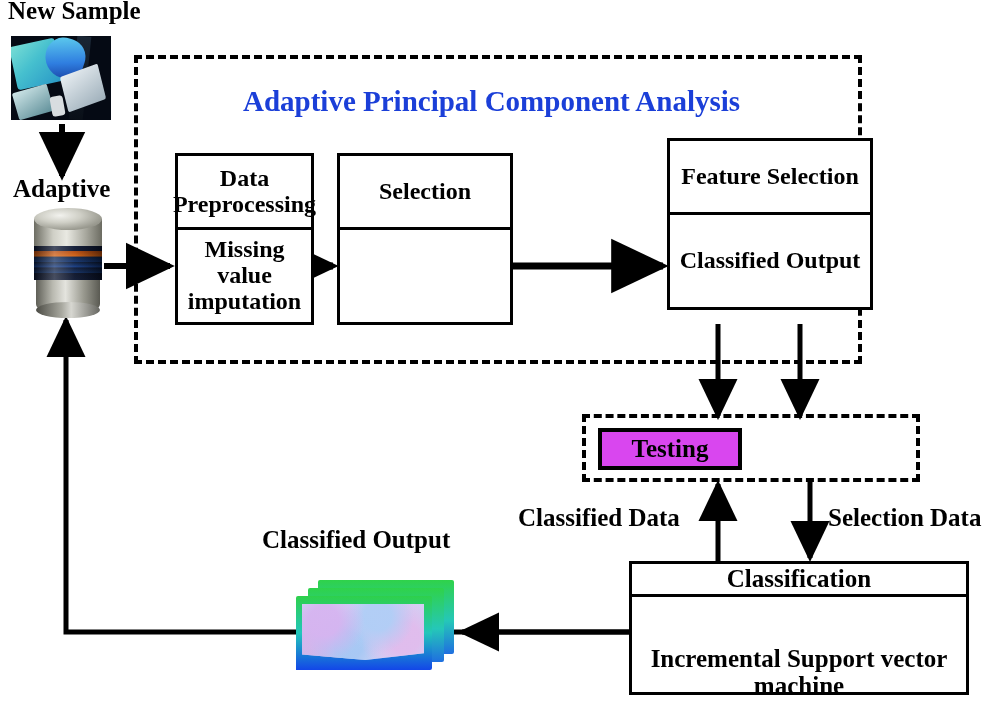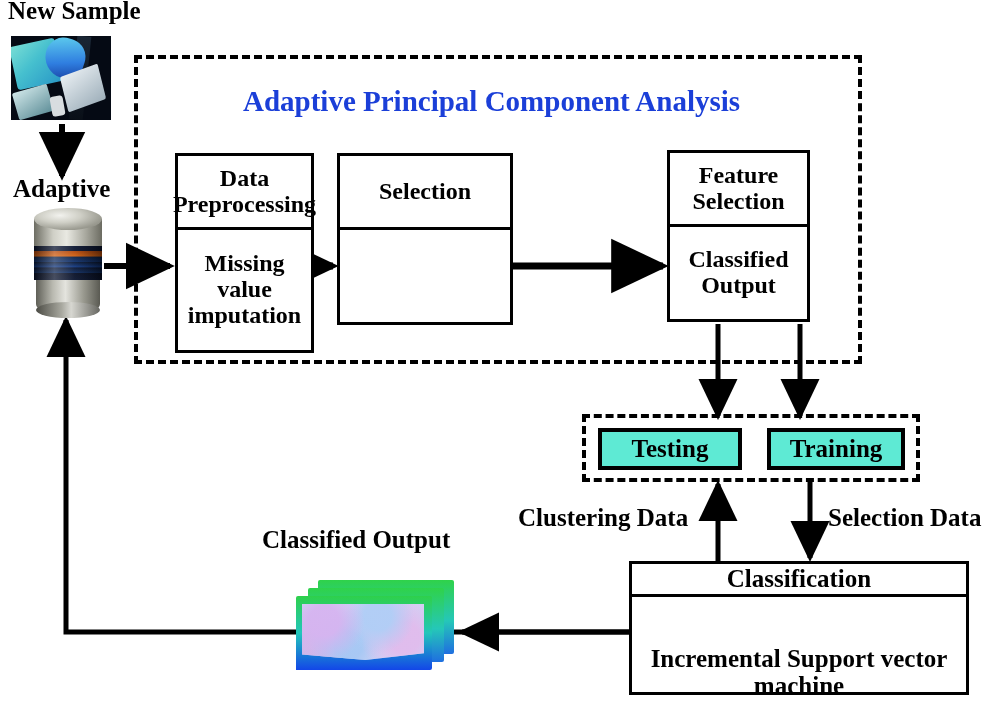--- a/index.html
+++ b/index.html
@@ -64,21 +64,21 @@
     font-weight: bold;
     color: #000;
     line-height: 1.08;
     padding: 2px 4px;
     box-sizing: border-box;
   }
   .simple-box {
     position: absolute;
     border: 4px solid #000000;
     box-sizing: border-box;
-    background: #5eead4;
+    background: #d946ef;
     display: flex;
     align-items: center;
     justify-content: center;
     font-weight: bold;
     color: #000;
   }
 
   
   #apca-title {
     position: absolute;
@@ -287,41 +287,40 @@
     <div class="base"></div>
     <div class="neck"></div>
     <div class="bands"></div>
     <div class="top"></div>
   </div>
 
   <div class="dashed-region" style="left:134px; top:55px; width:728px; height:309px;"></div>
 
   <div id="apca-title" style="left:243px; top:85px; font-size:29px;">Adaptive Principal Component Analysis</div>
 
-  <div class="proc-box" style="left:175px; top:153px; width:139px; height:200px;">
+  <div class="proc-box" style="left:175px; top:153px; width:139px; height:172px;">
     <div class="proc-head" style="height:74px; font-size:24px;">Data Preprocessing</div>
     <div class="proc-body" style="font-size:24px;">Missing value imputation</div>
   </div>
 
   <div class="proc-box" style="left:337px; top:153px; width:176px; height:172px;">
     <div class="proc-head" style="height:74px; font-size:24px;">Selection</div>
   </div>
 
-  <div class="proc-box" style="left:667px; top:150px; width:143px; height:172px;">
+  <div class="proc-box" style="left:667px; top:138px; width:206px; height:172px;">
     <div class="proc-head" style="height:74px; font-size:24px;">Feature Selection</div>
     <div class="proc-body" style="font-size:24px;">Classified Output</div>
   </div>
 
   <div class="dashed-region" style="left:582px; top:414px; width:338px; height:68px;"></div>
 
   <div class="simple-box" style="left:598px; top:428px; width:144px; height:42px; font-size:25px;">Testing</div>
 
-  <div class="simple-box" style="left:767px; top:428px; width:138px; height:42px; font-size:25px;">Training</div>
-
-  <div class="lbl" style="left:518px; top:505px; font-size:25px;">Clustering Data</div>
+
+  <div class="lbl" style="left:518px; top:505px; font-size:25px;">Classified Data</div>
 
   <div class="lbl" style="left:828px; top:505px; font-size:25px;">Selection Data</div>
 
   <div class="proc-box" style="left:629px; top:561px; width:340px; height:134px;">
     <div class="proc-head" style="height:48px; font-size:25px;">Classification</div>
     <div class="proc-body" style="font-size:25px;margin-top:46px;">Incremental Support vector machine</div>
   </div>
 
   <div class="lbl" style="left:262px; top:527px; font-size:25px;">Classified Output</div>
 

